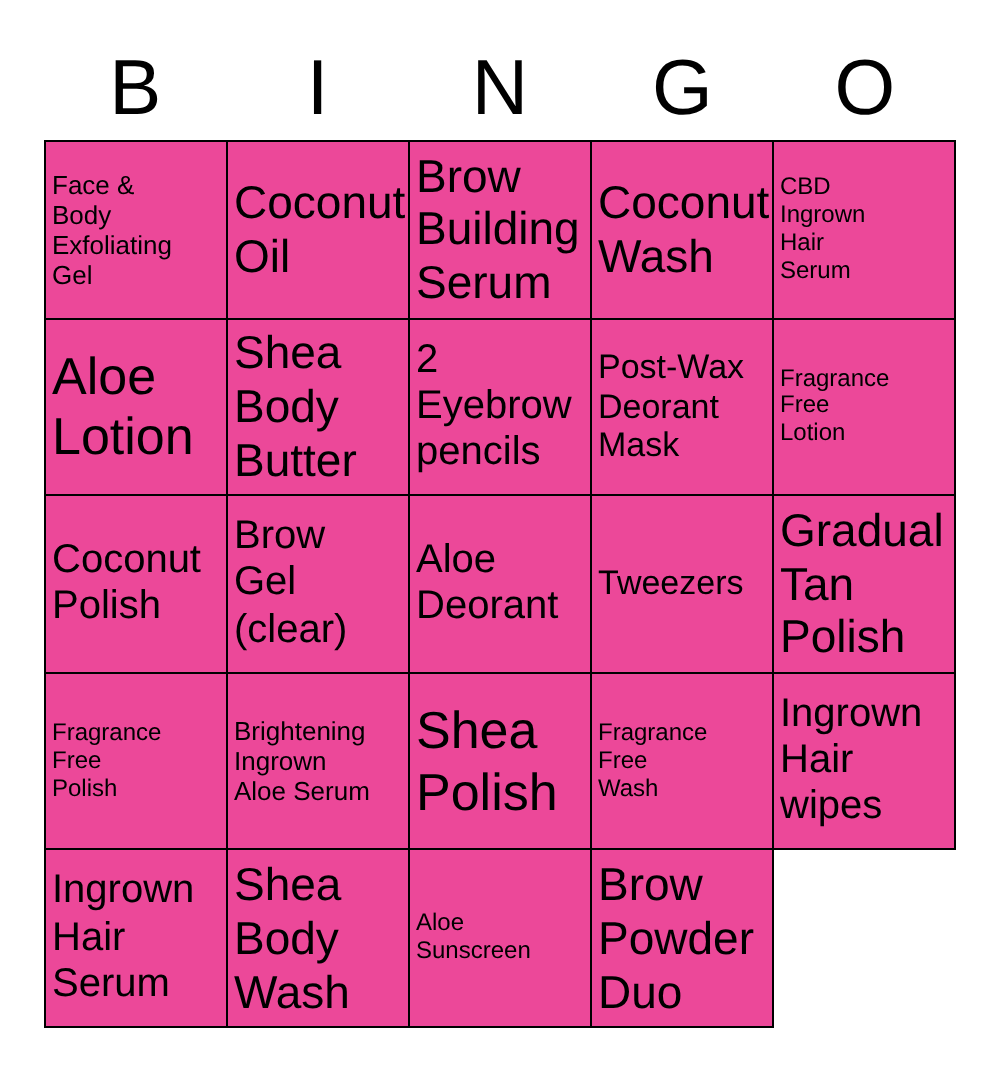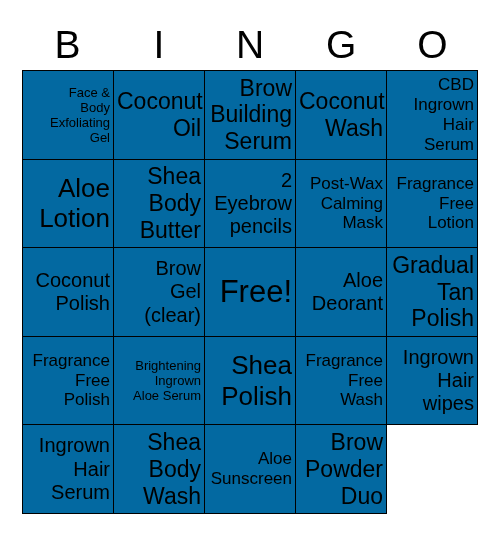--- a/index.html
+++ b/index.html
@@ -59,37 +59,37 @@
     background: #ffffff;
   }
 
   .cell {
     box-sizing: border-box;
     border-right: 1px solid #000;
     border-bottom: 1px solid #000;
     display: flex;
     align-items: center;
     justify-content: center;
-    text-align: right;
+    text-align: left;
     padding: 1px 3px;
     overflow: hidden;
-    background: #0369a1;
+    background: #ec4899;
   }
 
   .cell-text {
     display: block;
     width: 100%;
     line-height: 1.16;
     white-space: pre-line;
     word-break: normal;
   }
 
   
   .fs-xs  { font-size: 13px; }
-  .fs-s   { font-size: 17px; }
+  .fs-s   { font-size: 12px; }
   .fs-m   { font-size: 17px; }
   .fs-l   { font-size: 20px; }
   .fs-xl  { font-size: 23px; }
   .fs-xxl { font-size: 26px; }
   .fs-free{ font-size: 31px; }
 </style>
 </head>
 <body>
 
 <div class="card">
@@ -139,44 +139,44 @@
 Body
 Butter</span>
       </div>
     <div class="cell">
         <span class="cell-text fs-l">2
 Eyebrow
 pencils</span>
       </div>
     <div class="cell">
         <span class="cell-text fs-m">Post-Wax
-Calming
+Deorant
 Mask</span>
       </div>
     <div class="cell">
         <span class="cell-text fs-s">Fragrance
 Free
 Lotion</span>
       </div>
 
     <div class="cell">
         <span class="cell-text fs-l">Coconut
 Polish</span>
       </div>
     <div class="cell">
         <span class="cell-text fs-l">Brow
 Gel
 (clear)</span>
       </div>
     <div class="cell">
-        <span class="cell-text fs-free">Free!</span>
-      </div>
-    <div class="cell">
         <span class="cell-text fs-l">Aloe
 Deorant</span>
+      </div>
+    <div class="cell">
+        <span class="cell-text fs-m">Tweezers</span>
       </div>
 
     <div class="cell">
         <span class="cell-text fs-xl">Gradual
 Tan
 Polish</span>
       </div>
     <div class="cell">
         <span class="cell-text fs-s">Fragrance
 Free

